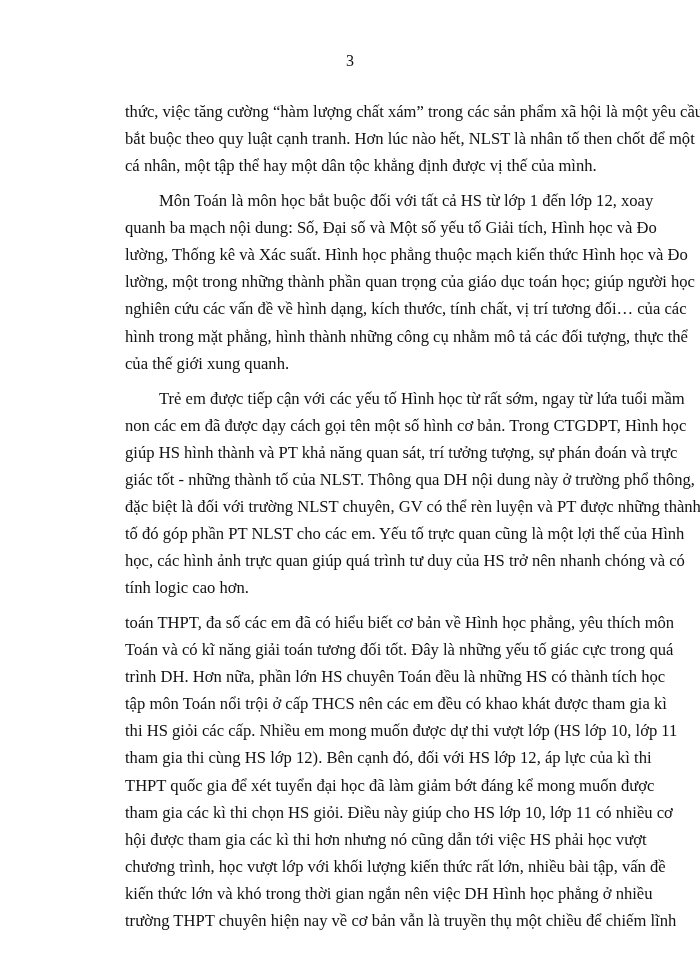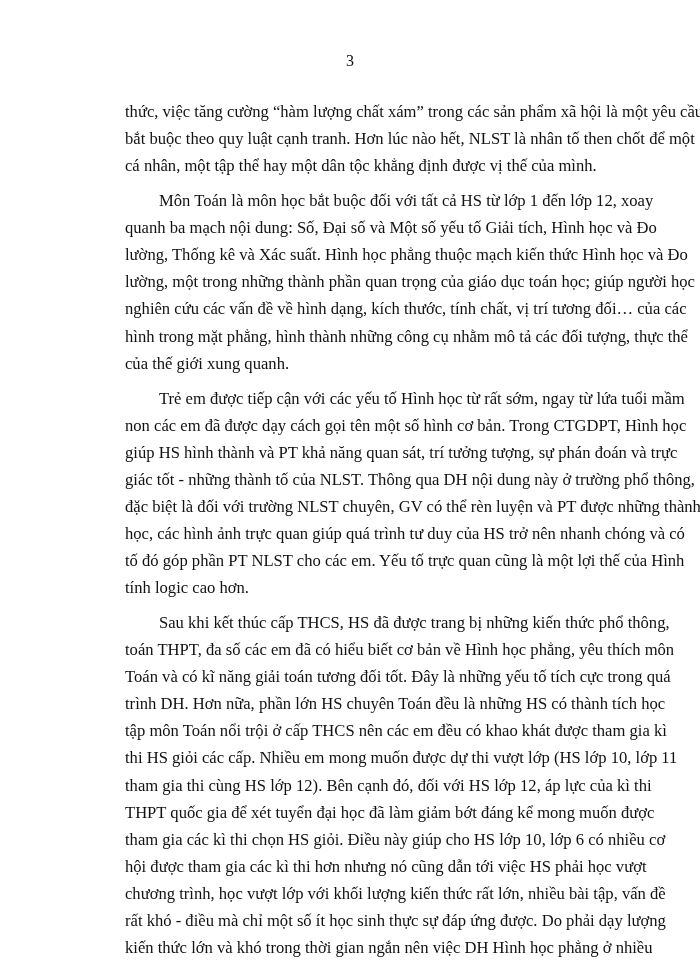--- a/index.html
+++ b/index.html
@@ -40,34 +40,32 @@
         <span class="line">nghiên cứu các vấn đề về hình dạng, kích thước, tính chất, vị trí tương đối… của các</span>
         <span class="line">hình trong mặt phẳng, hình thành những công cụ nhằm mô tả các đối tượng, thực thể</span>
         <span class="line last">của thế giới xung quanh.</span>
       </div>
       <div class="para">
         <span class="line indent">Trẻ em được tiếp cận với các yếu tố Hình học từ rất sớm, ngay từ lứa tuổi mầm</span>
         <span class="line">non các em đã được dạy cách gọi tên một số hình cơ bản. Trong CTGDPT, Hình học</span>
         <span class="line">giúp HS hình thành và PT khả năng quan sát, trí tưởng tượng, sự phán đoán và trực</span>
         <span class="line">giác tốt - những thành tố của NLST. Thông qua DH nội dung này ở trường phổ thông,</span>
         <span class="line">đặc biệt là đối với trường NLST chuyên, GV có thể rèn luyện và PT được những thành</span>
+        <span class="line">tố đó góp phần PT NLST cho các em. Yếu tố trực quan cũng là một lợi thế của Hình</span>
         <span class="line">học, các hình ảnh trực quan giúp quá trình tư duy của HS trở nên nhanh chóng và có</span>
-        <span class="line">tố đó góp phần PT NLST cho các em. Yếu tố trực quan cũng là một lợi thế của Hình</span>
         <span class="line last">tính logic cao hơn.</span>
       </div>
       <div class="para">
-        <span class="line indent">Sau khi kết thúc cấp THCS, HS đã được trang bị những kiến thức phổ thông,</span>
         <span class="line">toán THPT, đa số các em đã có hiểu biết cơ bản về Hình học phẳng, yêu thích môn</span>
-        <span class="line">Toán và có kĩ năng giải toán tương đối tốt. Đây là những yếu tố tích cực trong quá</span>
+        <span class="line">Toán và có kĩ năng giải toán tương đối tốt. Đây là những yếu tố giác cực trong quá</span>
         <span class="line">trình DH. Hơn nữa, phần lớn HS chuyên Toán đều là những HS có thành tích học</span>
         <span class="line">tập môn Toán nổi trội ở cấp THCS nên các em đều có khao khát được tham gia kì</span>
         <span class="line">thi HS giỏi các cấp. Nhiều em mong muốn được dự thi vượt lớp (HS lớp 10, lớp 11</span>
         <span class="line">tham gia thi cùng HS lớp 12). Bên cạnh đó, đối với HS lớp 12, áp lực của kì thi</span>
         <span class="line">THPT quốc gia để xét tuyển đại học đã làm giảm bớt đáng kể mong muốn được</span>
-        <span class="line">tham gia các kì thi chọn HS giỏi. Điều này giúp cho HS lớp 10, lớp 6 có nhiều cơ</span>
+        <span class="line">tham gia các kì thi chọn HS giỏi. Điều này giúp cho HS lớp 10, lớp 11 có nhiều cơ</span>
         <span class="line">hội được tham gia các kì thi hơn nhưng nó cũng dẫn tới việc HS phải học vượt</span>
         <span class="line">chương trình, học vượt lớp với khối lượng kiến thức rất lớn, nhiều bài tập, vấn đề</span>
-        <span class="line">rất khó - điều mà chỉ một số ít học sinh thực sự đáp ứng được. Do phải dạy lượng</span>
         <span class="line">kiến thức lớn và khó trong thời gian ngắn nên việc DH Hình học phẳng ở nhiều</span>
         <span class="line">trường THPT chuyên hiện nay về cơ bản vẫn là truyền thụ một chiều để chiếm lĩnh</span>
       </div>
     </div>
 </div>
 
 </body></html>

